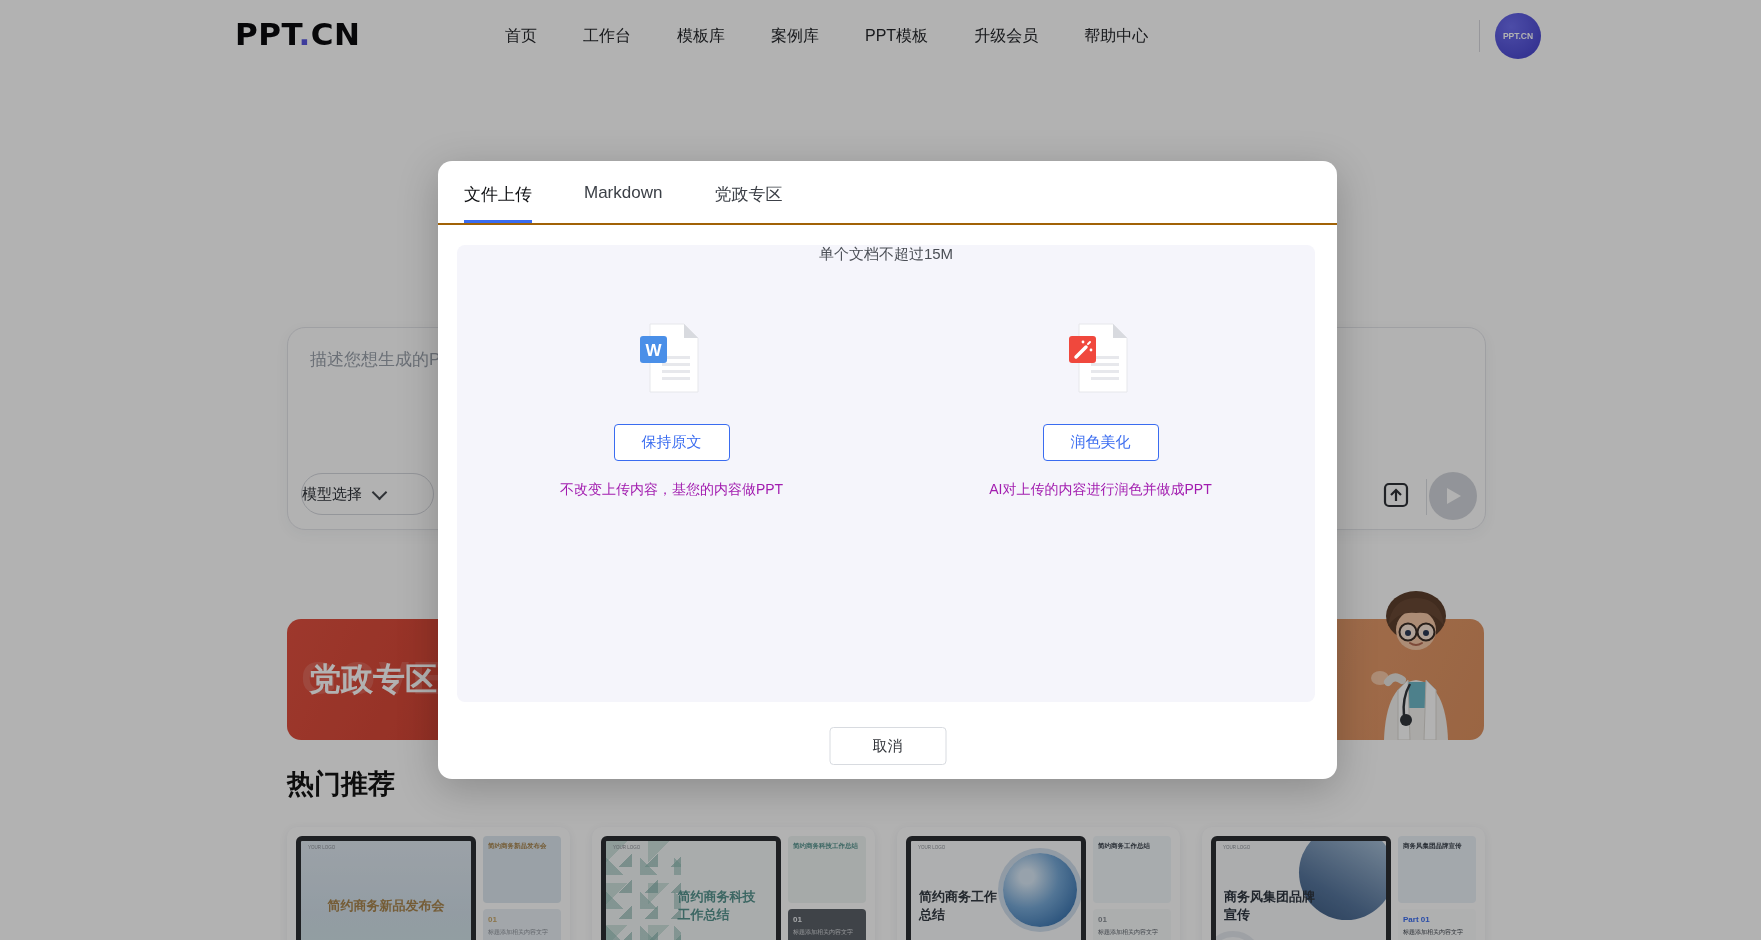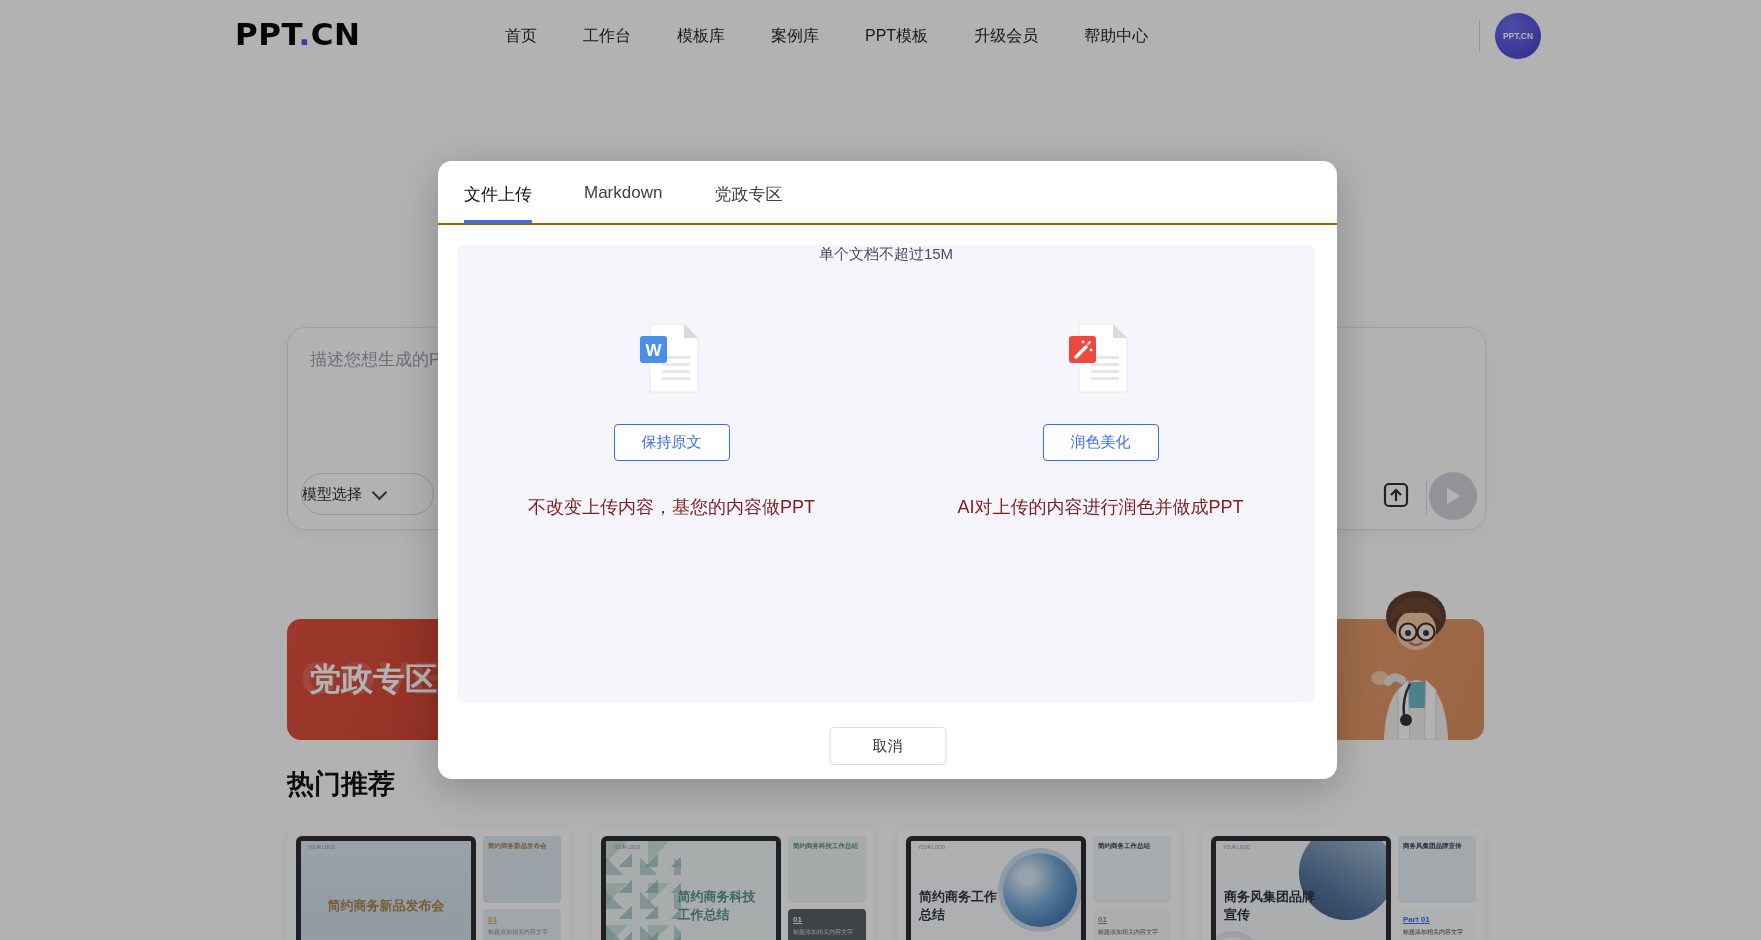--- a/index.html
+++ b/index.html
@@ -71,41 +71,41 @@
   .s4{background:#f6f8fa;}
   .s4 .slide-title{color:#2e3640;text-align:left;padding-right:40%;}
   .s4::after{content:"";position:absolute;right:-8px;top:-16px;width:95px;height:95px;border-radius:50%;
      background:linear-gradient(210deg,#b9d0e4,#56759c 70%,#3c5a80);}
   .s4::before{content:"";position:absolute;left:-12px;bottom:-18px;width:46px;height:46px;border-radius:50%;
      border:6px solid #e3e7ec;}
   .side{width:78px;display:flex;flex-direction:column;gap:6px;}
   .mini,.sect{flex:1;border-radius:4px;padding:5px;font-weight:700;overflow:hidden;box-sizing:border-box;}
   .mini{font-size:6.5px;line-height:1.4;}
   .sect{font-size:6px;font-weight:400;line-height:1.5;}
-  .sect .num{display:block;font-size:8px;font-weight:700;margin-bottom:2px;text-decoration:underline;}
+  .sect .num{display:block;font-size:8px;font-weight:700;margin-bottom:2px;}
   .m1{background:#dde7ef;color:#a8854e;} .se1{background:#e8eef4;color:#8a8f96;} .se1 .num{color:#c9a86a;}
   .m2{background:#eef4f2;color:#57948f;} .se2{background:#5b6067;color:#d6d9dd;} .se2 .num{color:#eceff2;}
   .m3{background:#f1f6fa;color:#39414b;} .se3{background:#f7f9fa;color:#5a6169;} .se3 .num{color:#8a9096;}
   .m4{background:#eaf1f7;color:#39414b;} .se4{background:#fbfcfd;color:#3a4048;} .se4 .num{color:#3a6cf0;}
 
   
   .backdrop{position:absolute;inset:0;background:rgba(0,0,0,.30);z-index:50;}
   .dialog{position:absolute;left:438px;top:161px;width:899px;height:618px;background:#fff;border-radius:14px;
           box-shadow:0 10px 40px rgba(0,0,0,.22);z-index:100;}
   .tabbar{display:flex;gap:52px;padding:22px 26px 0;border-bottom:2px solid #a16207;}
   .tab{font-size:17px;color:#3c4047;padding-bottom:14px;cursor:pointer;}
   .tab.active{color:#0f1013;border-bottom:3px solid #3a6cf0;}
   .upload-panel{position:absolute;left:19px;top:84px;width:858px;height:457px;background:#f5f5fb;border-radius:8px;}
   .formats-note{margin-top:50px;text-align:center;font-size:16px;color:#24262b;}
   .size-note{margin-top:0;text-align:center;font-size:15px;color:#4a4e55;}
   .options{display:flex;justify-content:space-around;margin-top:56px;}
   .option{width:320px;display:flex;flex-direction:column;align-items:center;}
   .opt-btn{margin-top:28px;padding:8px 27px;border:1px solid #3a6cf0;border-radius:4px;background:#fff;
            color:#3a6cf0;font-size:15px;cursor:pointer;font-family:inherit;}
-  .opt-caption{margin-top:34px;font-size:18px;color:#7f1d1d;}
+  .opt-caption{margin-top:20px;font-size:14px;color:#a21caf;}
   .cancel-btn{position:absolute;left:50%;transform:translateX(-50%);top:566px;width:117px;height:38px;
               background:#fff;border:1px solid #d8dbe0;border-radius:4px;font-size:15px;color:#32353a;
               cursor:pointer;font-family:inherit;}
 </style>
 </head>
 <body>
 
 <div class="stage">
 
   <div class="header">

